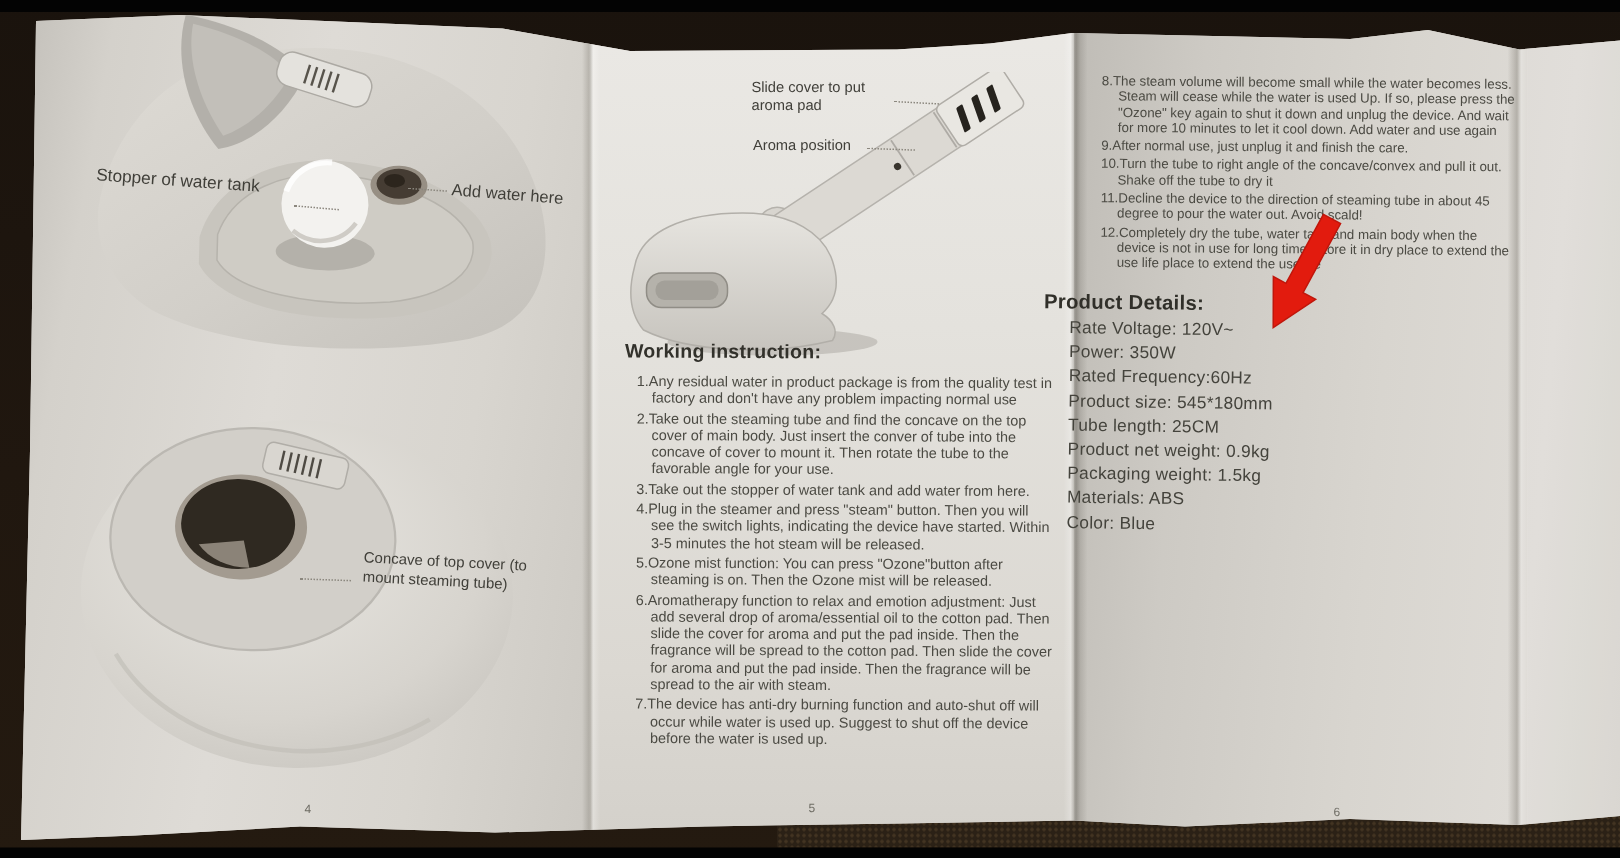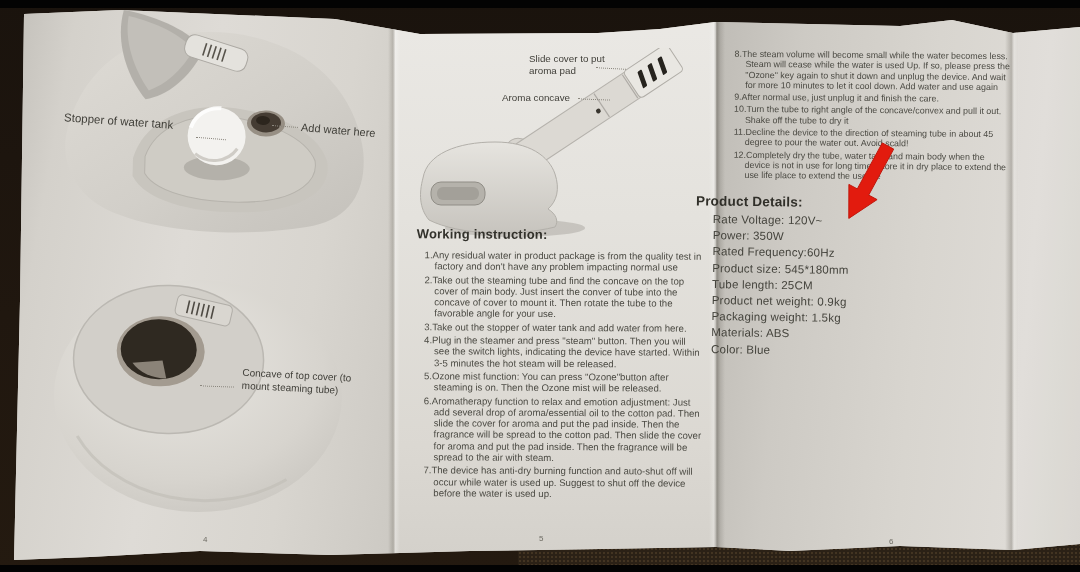--- a/index.html
+++ b/index.html
@@ -31,21 +31,21 @@
   .crease{position:absolute;top:0;height:572px;}
   .crease.c1{left:388px;width:12px;background:linear-gradient(90deg,transparent,rgba(90,85,74,.28) 45%,rgba(255,255,255,.28) 62%,transparent);}
   .crease.c2{left:709px;width:16px;background:linear-gradient(90deg,transparent,rgba(255,255,255,.25) 30%,rgba(70,66,57,.38) 52%,rgba(70,66,57,.16) 70%,transparent);}
   .crease.c3{left:1005px;width:14px;background:linear-gradient(90deg,transparent,rgba(85,80,70,.30) 45%,rgba(255,255,255,.22) 65%,transparent);}
   .fr-light{position:absolute;left:1018px;top:0;width:62px;height:572px;background:rgba(255,255,255,.10);}
 
   .lbl{position:absolute;color:#403f39;}
   .lbl-stopper{left:64px;top:115px;font-size:11.5px;transform:rotate(4deg);}
   .lbl-addwater{left:301px;top:124px;font-size:11px;transform:rotate(4.5deg);}
   .lbl-concave{left:242px;top:370px;width:124px;font-size:10px;line-height:12.5px;transform:rotate(3deg);}
-  .lbl-slide{left:501px;top:53px;width:100px;font-size:9.8px;line-height:11.8px;margin-left:28px;}
+  .lbl-slide{left:501px;top:53px;width:100px;font-size:9.8px;line-height:11.8px;}
   .lbl-aroma{left:502px;top:92px;font-size:9.8px;}
   .leader{position:absolute;border-top:1.6px dotted #8b877e;}
   .ld-stopper{left:196px;top:138px;width:30px;transform:rotate(5deg);}
   .ld-addwater{left:272px;top:126px;width:26px;transform:rotate(4deg);}
   .ld-slide{left:596px;top:68px;width:30px;transform:rotate(3deg);}
   .ld-aroma{left:578px;top:99px;width:32px;transform:rotate(2deg);}
   .ld-concave{left:200px;top:386px;width:34px;transform:rotate(2deg);}
 
   .mid-block{position:absolute;left:416px;top:227px;width:286px;transform:rotate(.3deg);}
   .mid-heading{font-size:13px;font-weight:bold;color:#32312b;margin:0 0 8px 0;letter-spacing:.2px;}
@@ -180,21 +180,21 @@
           <circle cx="86" cy="3" r="2.4" fill="#39352e"></circle>
         </g>
         <path d="M8,130 C12,106 42,94 80,94 C114,94 134,108 140,126 C145,141 142,153 133,161 C141,166 144,173 140,179 C100,189 44,187 14,172 C4,160 4,145 8,130 Z" fill="url(#gMB)" stroke="#b2afa9" stroke-width="1"></path>
         <rect x="16" y="134" width="54" height="23" rx="10" fill="#b5b2ab" stroke="#908d86" stroke-width="1"></rect>
         <rect x="22" y="139" width="42" height="13" rx="6" fill="#a3a099"></rect>
       </svg>
     </div>
 
     <div class="lbl lbl-slide">Slide cover to put aroma pad</div>
     <div class="leader ld-slide"></div>
-    <div class="lbl lbl-aroma">Aroma concave</div>
+    <div class="lbl lbl-aroma">Aroma position</div>
     <div class="leader ld-aroma"></div>
 
     <div class="mid-block">
       <div class="mid-heading">Working instruction:</div>
       <div class="mid-item">1.Any residual water in product package is from the quality test in factory and don't have any problem impacting normal use</div>
       <div class="mid-item">2.Take out the steaming tube and find the concave on the top cover of main body. Just insert the conver of tube into the concave of cover to mount it. Then rotate the tube to the favorable angle for your use.</div>
       <div class="mid-item">3.Take out the stopper of water tank and add water from here.</div>
       <div class="mid-item">4.Plug in the steamer and press "steam" button. Then you will see the switch lights, indicating the device have started. Within 3-5 minutes the hot steam will be released.</div>
       <div class="mid-item">5.Ozone mist function: You can press "Ozone"button after steaming is on. Then the Ozone mist will be released.</div>
       <div class="mid-item">6.Aromatherapy function to relax and emotion adjustment: Just add several drop of aroma/essential oil to the cotton pad. Then slide the cover for aroma and put the pad inside. Then the fragrance will be spread to the cotton pad. Then slide the cover for aroma and put the pad inside. Then the fragrance will be spread to the air with steam.</div>

